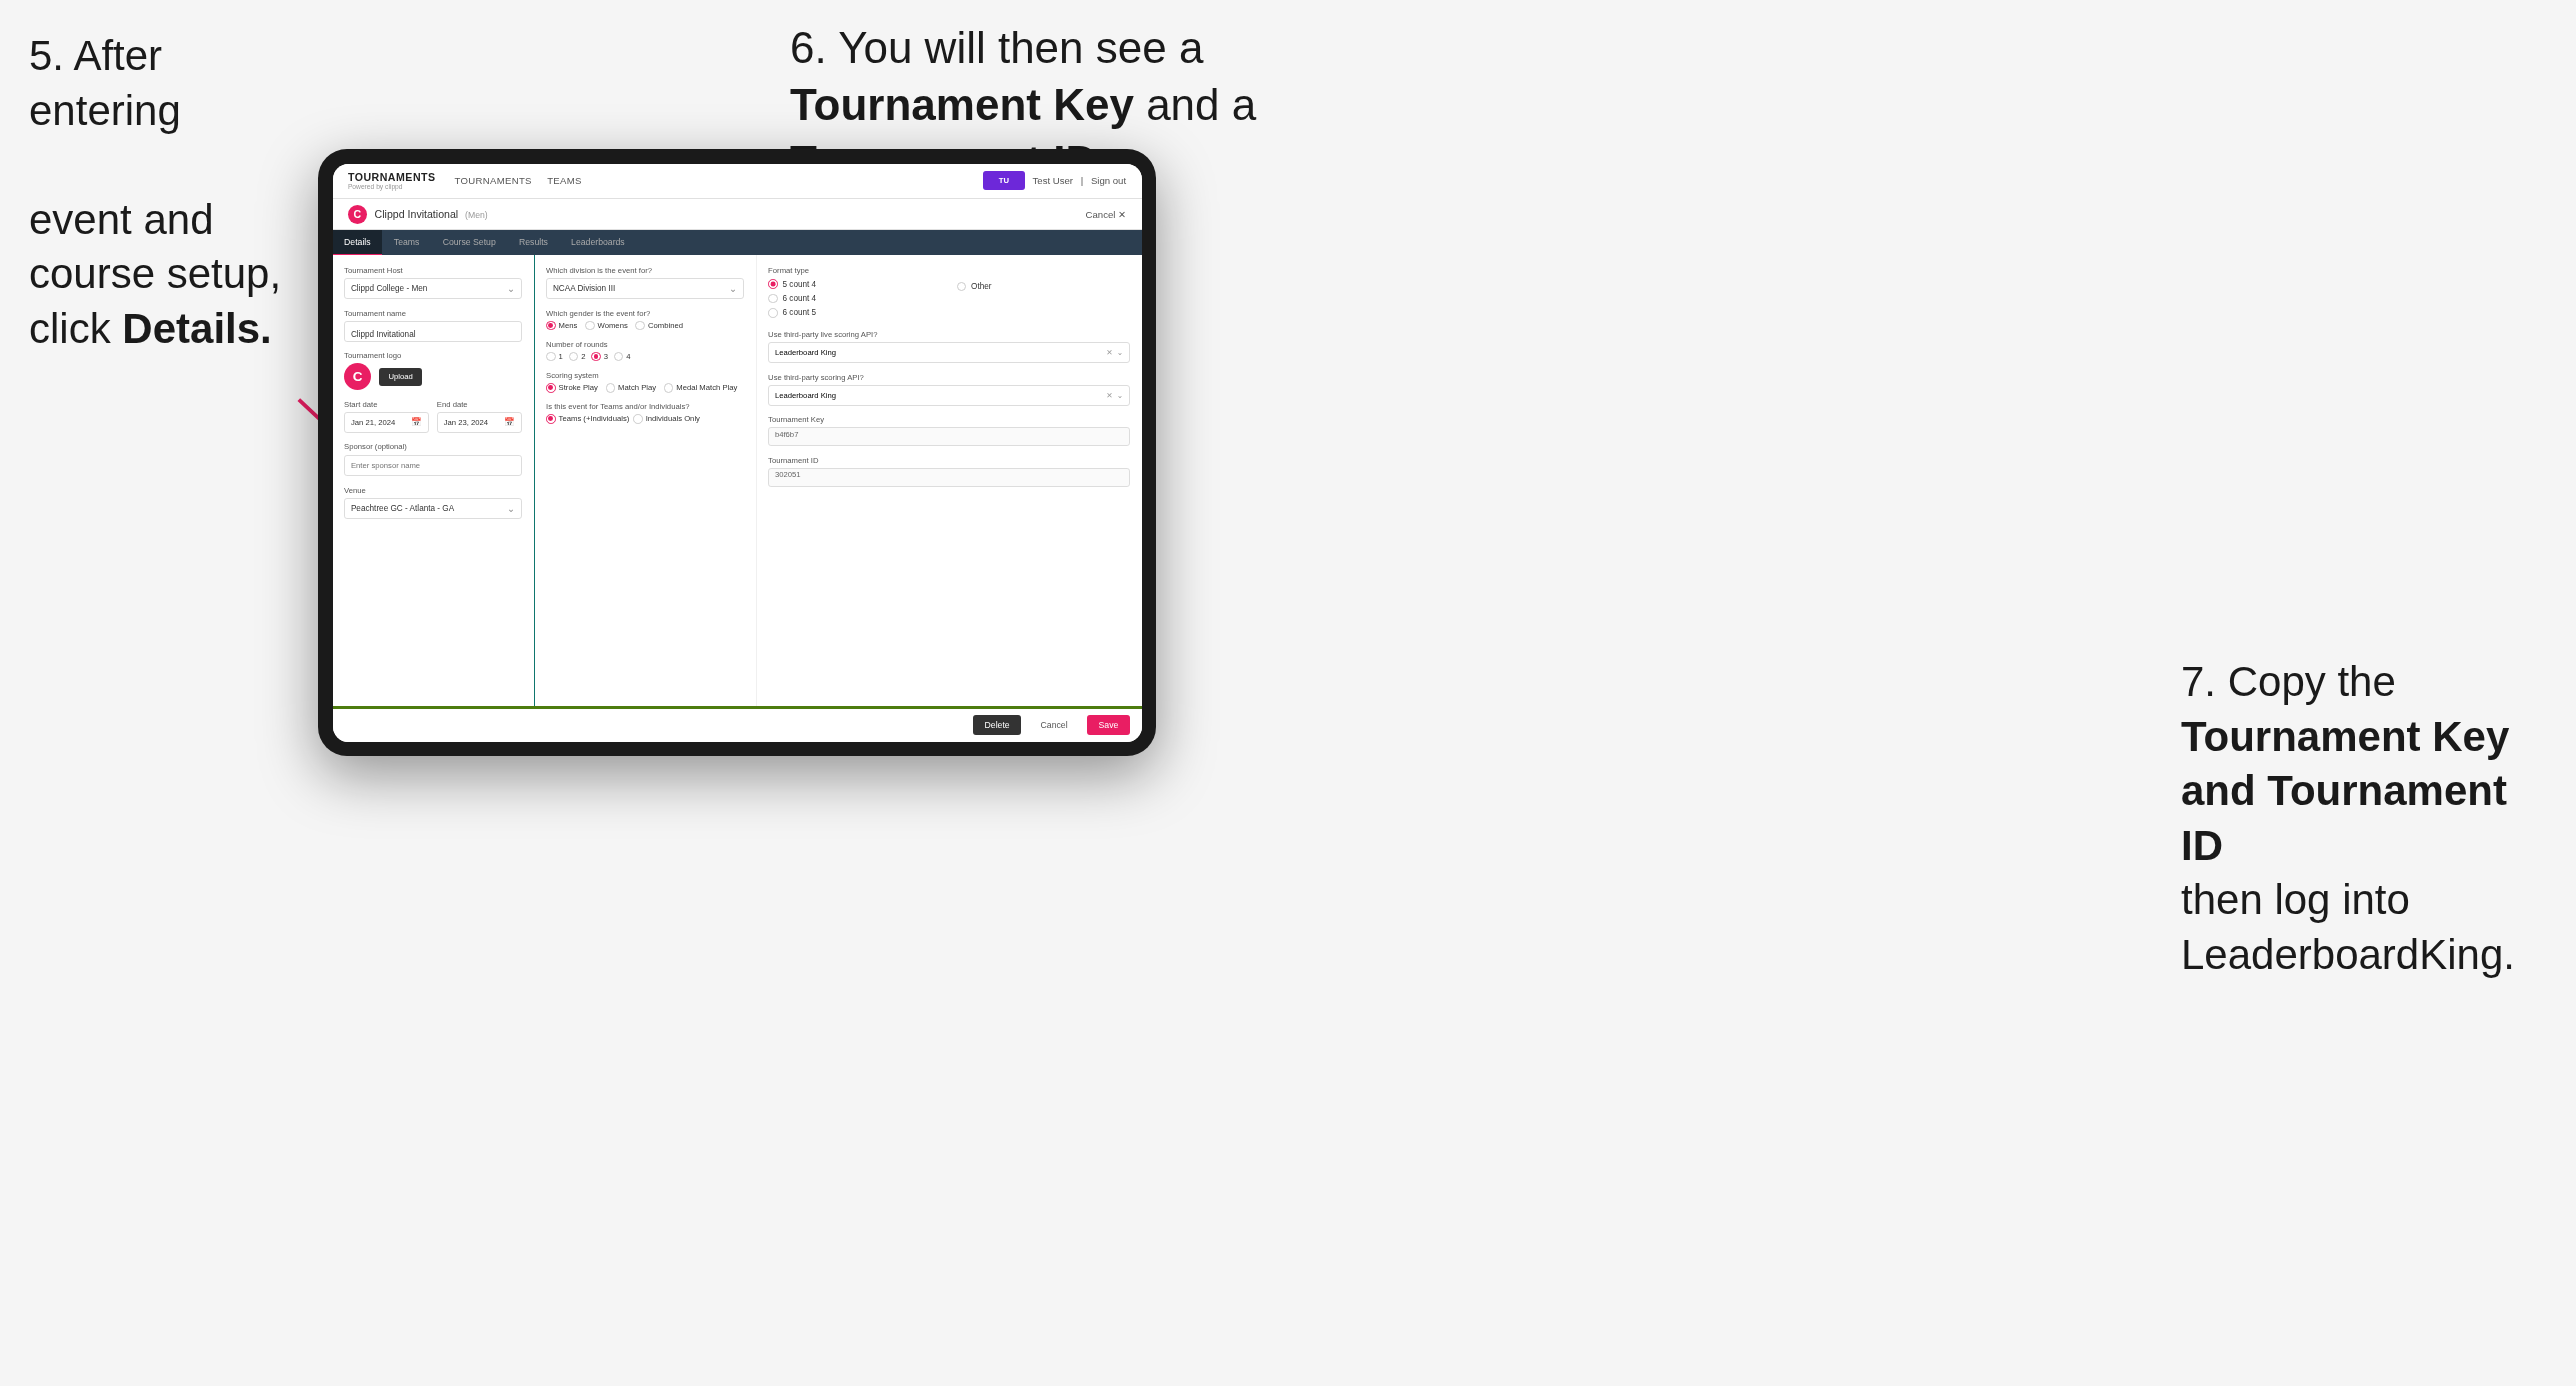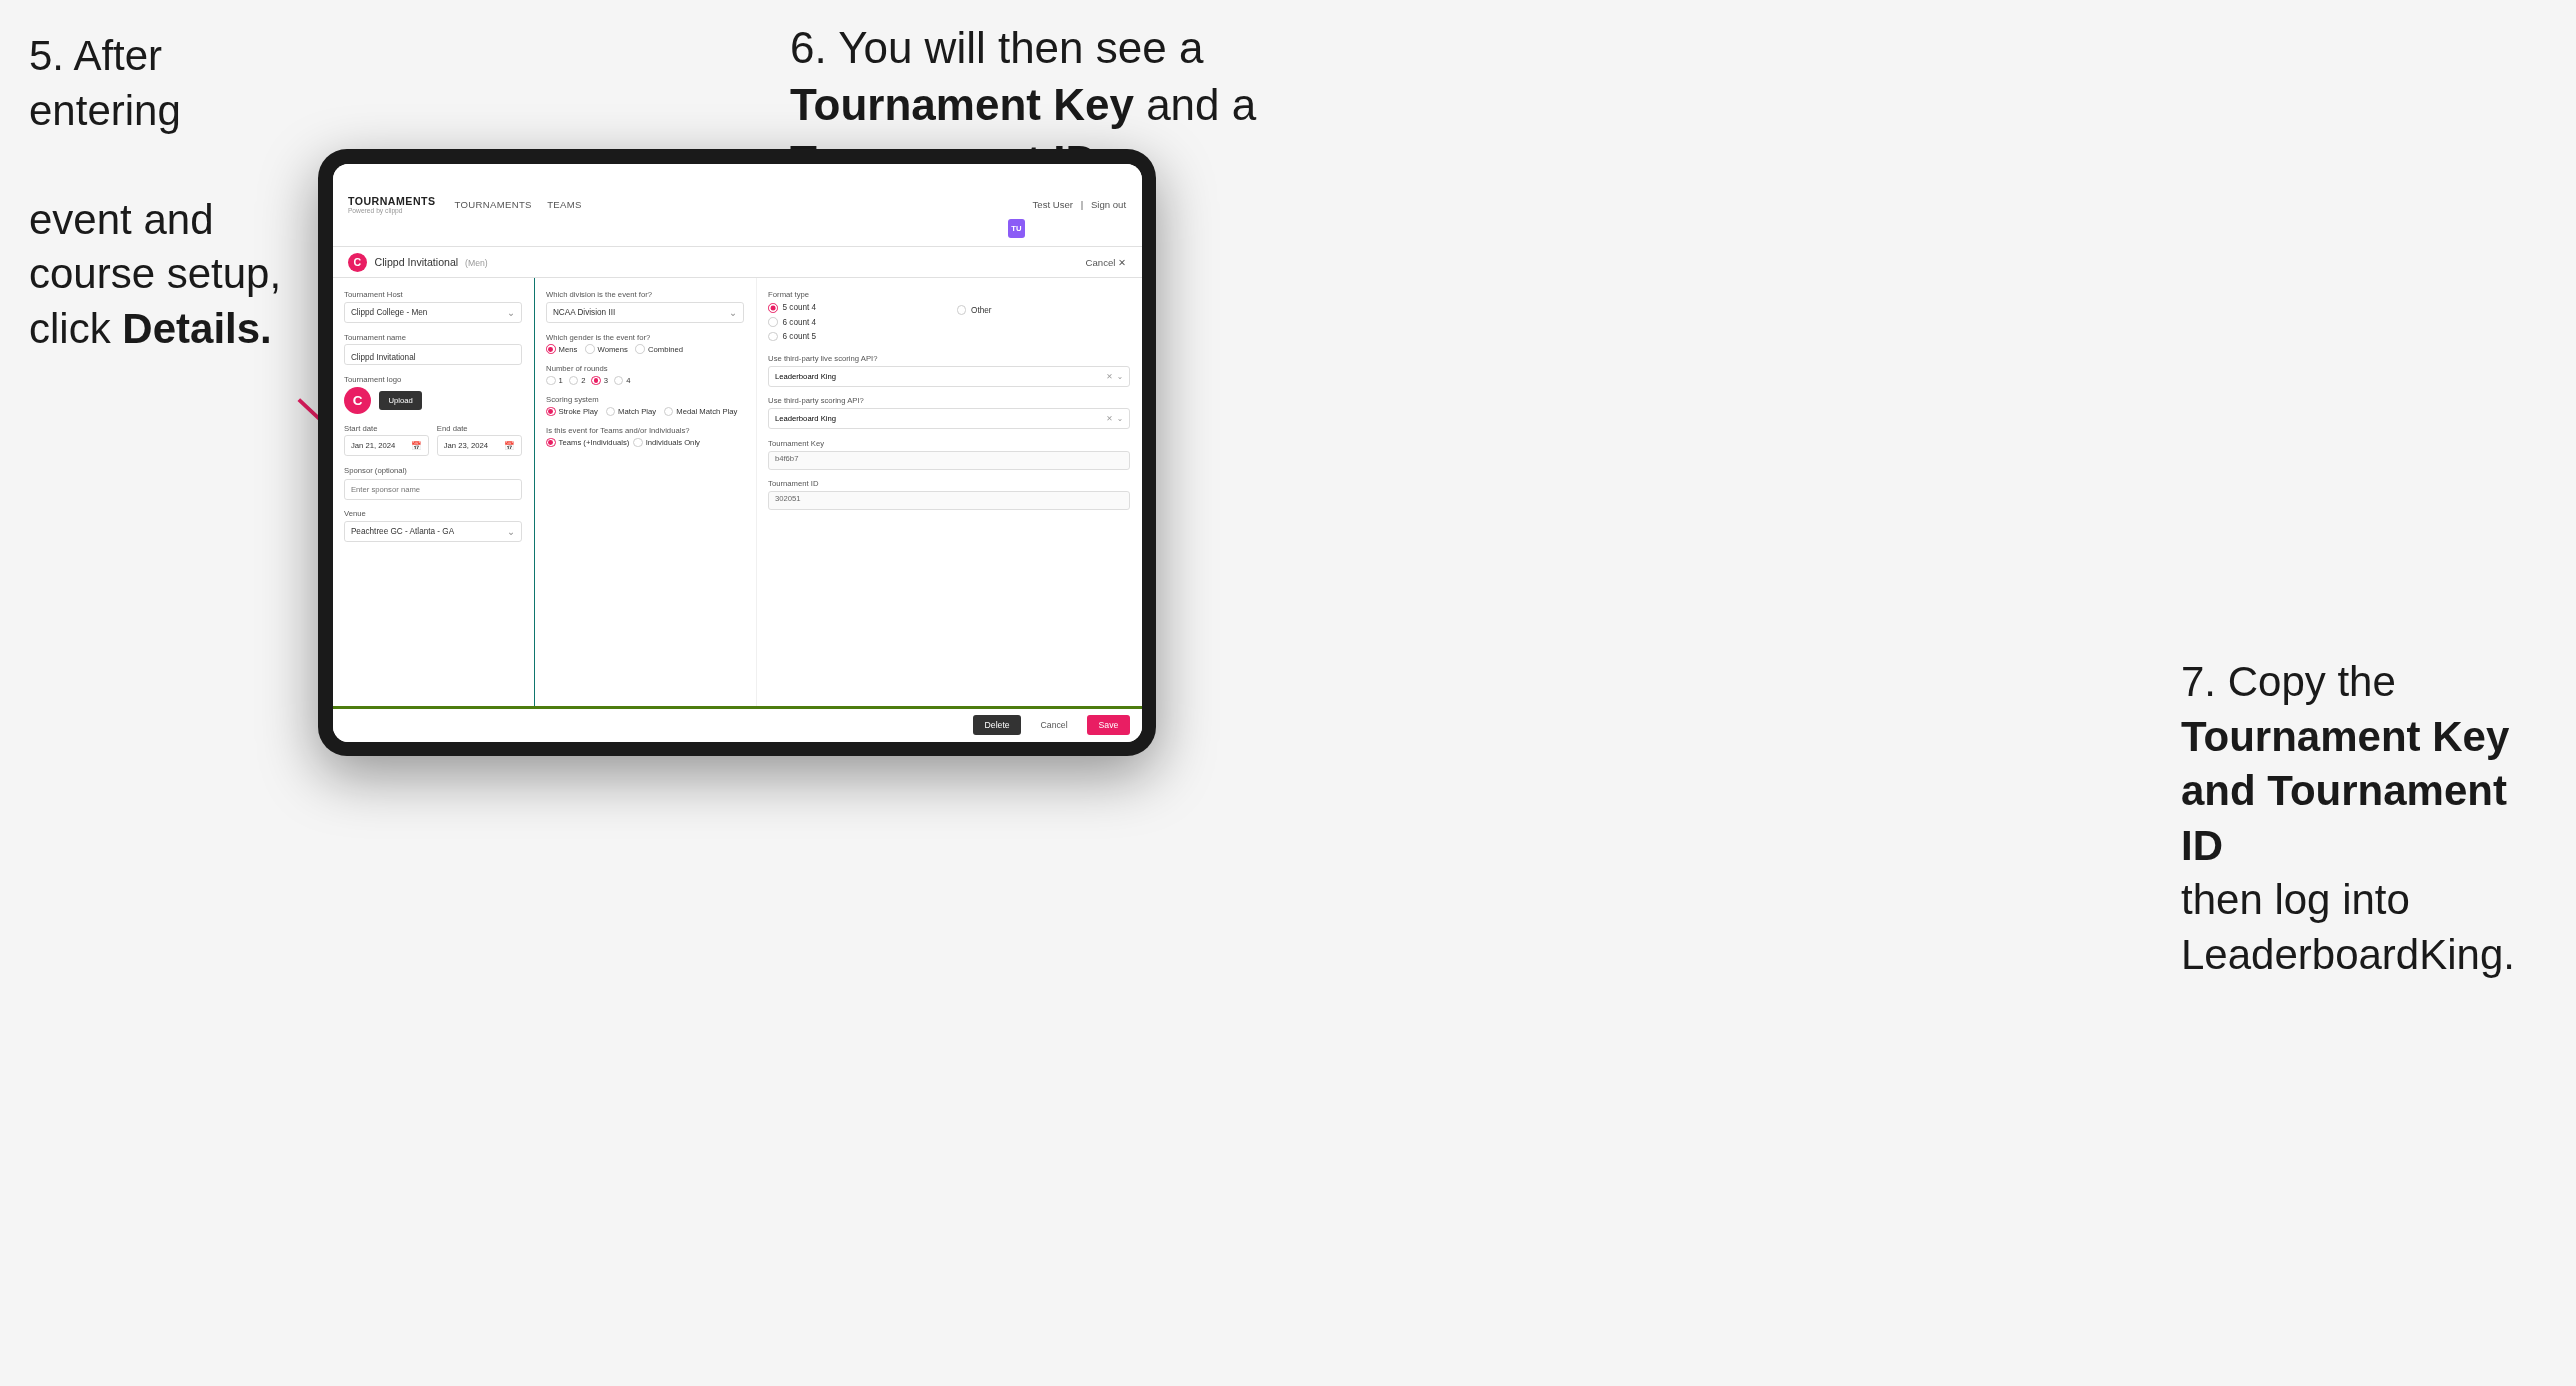--- a/index.html
+++ b/index.html
@@ -121,31 +121,30 @@
 
     .nav-right {
       display: flex;
       align-items: center;
       gap: 7.7px;
       font-size: 9.6px;
       color: #555;
     }
 
     .user-avatar {
-      width: 17px;
+      width: 42px;
       height: 19px;
-      background: #8b5cf6;
+      background: #6d28d9;
       border-radius: 2.9px;
       display: flex;
       align-items: center;
       justify-content: center;
       color: white;
       font-size: 7.7px;
       font-weight: bold;
-      margin-top: 48px;
     }
 
     
     .page-header {
       background: #fff;
       padding: 5.8px 15.4px;
       display: flex;
       align-items: center;
       justify-content: space-between;
       border-bottom: 1px solid #e0e0e0;
@@ -577,20 +576,27 @@
       <div class="page-title-area">
         <div class="c-logo">C</div>
         <span class="page-title-text">
           <span>Clippd Invitational</span>
           <span style="color:#999;margin-left:3.9px;font-size:8.7px;">(Men)</span>
         </span>
       </div>
       <div class="cancel-btn">Cancel ✕</div>
     </div>
 
+    <div class="tab-bar">
+      <div class="tab active">Details</div>
+      <div class="tab">Teams</div>
+      <div class="tab">Course Setup</div>
+      <div class="tab">Results</div>
+      <div class="tab">Leaderboards</div>
+    </div>
 
     <div class="main-content">
 
       <div class="left-col">
 
         <div class="field-group">
           <span class="field-label">Tournament Host</span>
           <div class="field-input with-arrow">
             <span>Clippd College - Men</span>
           </div>

